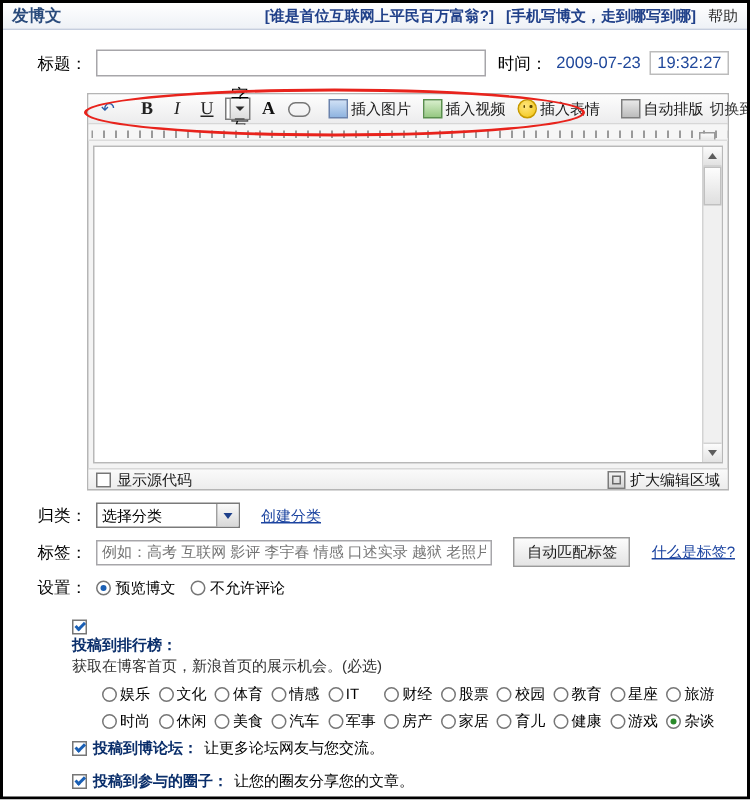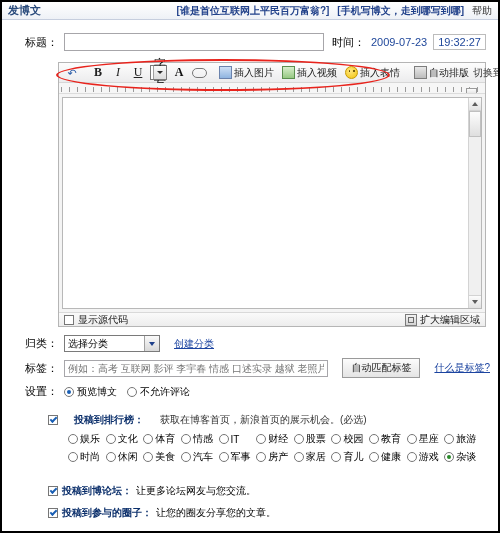--- a/index.html
+++ b/index.html
@@ -444,33 +444,33 @@
   }
 
   
   .submit-block {
     margin-top: 14px;
     padding-left: 38px;
     padding-right: 8px;
   }
   .sub-head {
     display: flex;
-    align-items: center;
-    gap: 16px;
+    gap: 0;
     font-size: 10px;
     margin-bottom: 5px;
+    flex-direction: column;
   }
   .sub-head b { color: #0b2f6b; }
   .sub-head .desc { color:#333; }
   .cat-grid {
     display: grid;
     grid-template-columns: repeat(11, 1fr);
     row-gap: 4px;
     margin-left: 20px;
-    margin-bottom: 20px;
+    margin-bottom: 4px;
   }
   .cat-cell { display: flex; align-items: center; gap: 2px; font-size: 10px; }
   .cat-cell span { white-space: nowrap; }
   .sub-line {
     display: flex; align-items: center; gap: 4px;
     font-size: 10px;
     margin-bottom: 8px;
   }
   .sub-line b { color: #0b2f6b; }
 </style>

